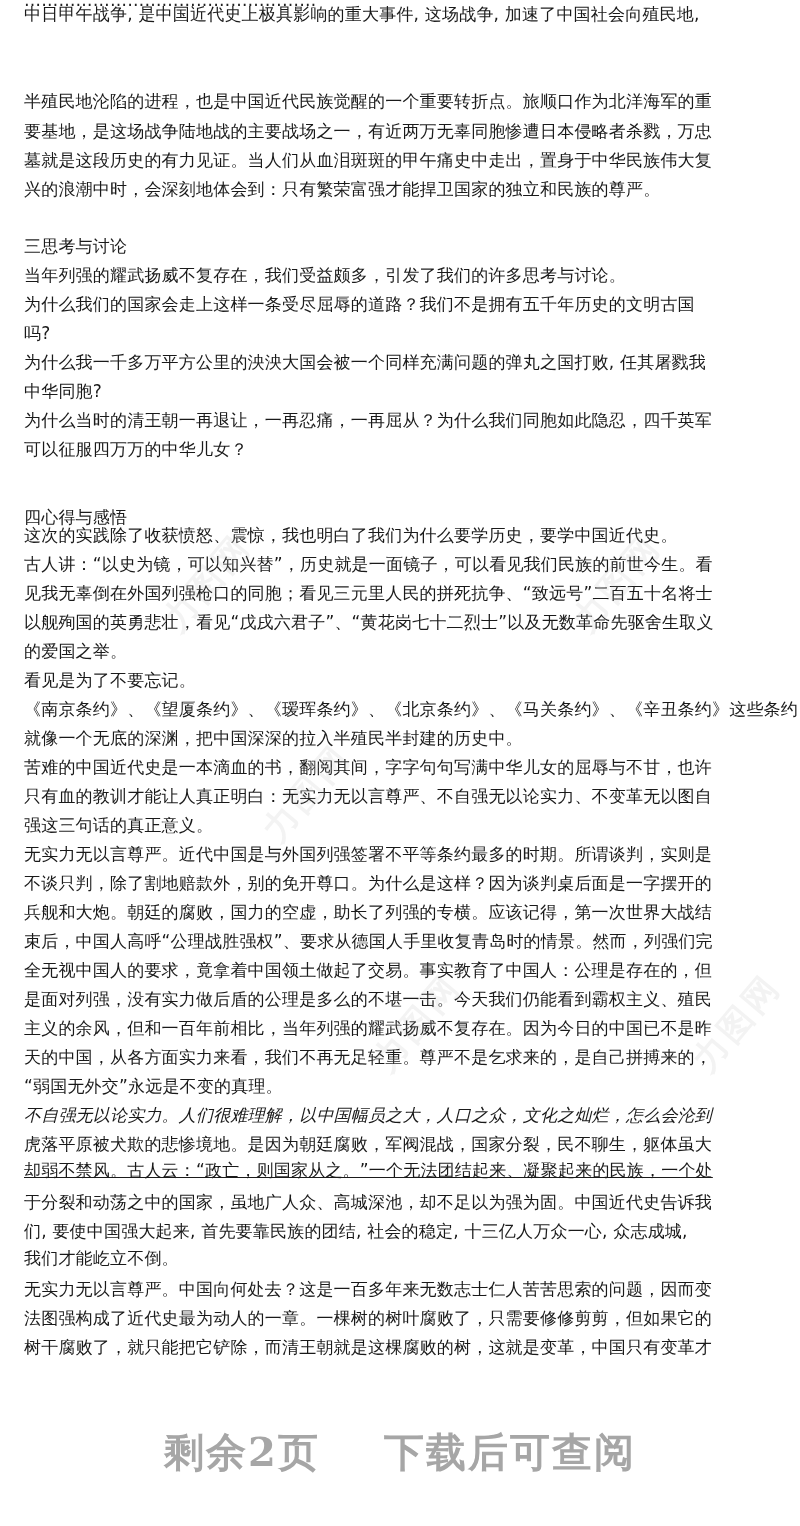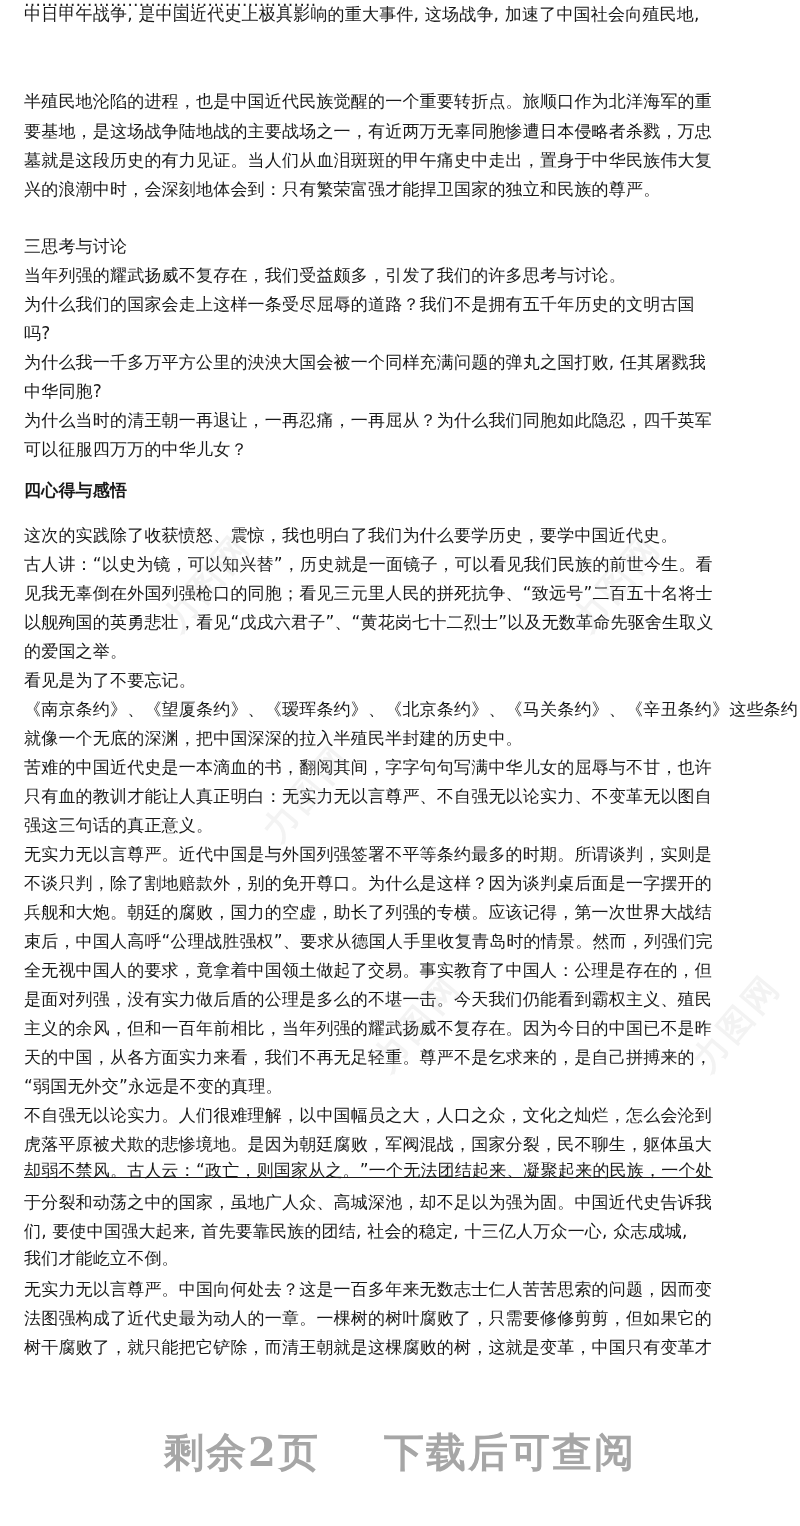--- a/index.html
+++ b/index.html
@@ -25,42 +25,42 @@
     <div class="line" style="top: 146px;">墓就是这段历史的有力见证。当人们从血泪斑斑的甲午痛史中走出，置身于中华民族伟大复</div>
     <div class="line" style="top: 175px;">兴的浪潮中时，会深刻地体会到：只有繁荣富强才能捍卫国家的独立和民族的尊严。</div>
     <div class="line" style="top: 232px;">三思考与讨论</div>
     <div class="line" style="top: 261px;">当年列强的耀武扬威不复存在，我们受益颇多，引发了我们的许多思考与讨论。</div>
     <div class="line" style="top: 290px;">为什么我们的国家会走上这样一条受尽屈辱的道路？我们不是拥有五千年历史的文明古国</div>
     <div class="line" style="top: 319px;">吗?</div>
     <div class="line" style="top: 348px;">为什么我一千多万平方公里的泱泱大国会被一个同样充满问题的弹丸之国打败, 任其屠戮我</div>
     <div class="line" style="top: 377px;">中华同胞?</div>
     <div class="line" style="top: 406px;">为什么当时的清王朝一再退让，一再忍痛，一再屈从？为什么我们同胞如此隐忍，四千英军</div>
     <div class="line" style="top: 435px;">可以征服四万万的中华儿女？</div>
-    <div class="line" style="top: 476px; font-weight: bold;">四心得与感悟</div>
+    <div class="line" style="top: 503px;">四心得与感悟</div>
     <div class="line" style="top: 521px;">这次的实践除了收获愤怒、震惊，我也明白了我们为什么要学历史，要学中国近代史。</div>
     <div class="line" style="top: 550px;">古人讲：“以史为镜，可以知兴替”，历史就是一面镜子，可以看见我们民族的前世今生。看</div>
     <div class="line" style="top: 579px;">见我无辜倒在外国列强枪口的同胞；看见三元里人民的拼死抗争、“致远号”二百五十名将士</div>
     <div class="line" style="top: 608px;">以舰殉国的英勇悲壮，看见“戊戌六君子”、“黄花岗七十二烈士”以及无数革命先驱舍生取义</div>
     <div class="line" style="top: 637px;">的爱国之举。</div>
     <div class="line" style="top: 666px;">看见是为了不要忘记。</div>
     <div class="line" style="top: 695px;">《南京条约》、《望厦条约》、《瑷珲条约》、《北京条约》、《马关条约》、《辛丑条约》这些条约</div>
     <div class="line" style="top: 724px;">就像一个无底的深渊，把中国深深的拉入半殖民半封建的历史中。</div>
     <div class="line" style="top: 753px;">苦难的中国近代史是一本滴血的书，翻阅其间，字字句句写满中华儿女的屈辱与不甘，也许</div>
     <div class="line" style="top: 782px;">只有血的教训才能让人真正明白：无实力无以言尊严、不自强无以论实力、不变革无以图自</div>
     <div class="line" style="top: 811px;">强这三句话的真正意义。</div>
     <div class="line" style="top: 840px;">无实力无以言尊严。近代中国是与外国列强签署不平等条约最多的时期。所谓谈判，实则是</div>
     <div class="line" style="top: 869px;">不谈只判，除了割地赔款外，别的免开尊口。为什么是这样？因为谈判桌后面是一字摆开的</div>
     <div class="line" style="top: 898px;">兵舰和大炮。朝廷的腐败，国力的空虚，助长了列强的专横。应该记得，第一次世界大战结</div>
     <div class="line" style="top: 927px;">束后，中国人高呼“公理战胜强权”、要求从德国人手里收复青岛时的情景。然而，列强们完</div>
     <div class="line" style="top: 956px;">全无视中国人的要求，竟拿着中国领土做起了交易。事实教育了中国人：公理是存在的，但</div>
     <div class="line" style="top: 985px;">是面对列强，没有实力做后盾的公理是多么的不堪一击。今天我们仍能看到霸权主义、殖民</div>
     <div class="line" style="top: 1014px;">主义的余风，但和一百年前相比，当年列强的耀武扬威不复存在。因为今日的中国已不是昨</div>
     <div class="line" style="top: 1043px;">天的中国，从各方面实力来看，我们不再无足轻重。尊严不是乞求来的，是自己拼搏来的，</div>
     <div class="line" style="top: 1072px;">“弱国无外交”永远是不变的真理。</div>
-    <div class="line" style="top: 1101px;">不自强无以论实力。人们很难理解，以中国幅员之大，人口之众，文化之灿烂，怎么会沦到</div>
+    <div class="line" style="top: 1101px; font-style: italic;">不自强无以论实力。人们很难理解，以中国幅员之大，人口之众，文化之灿烂，怎么会沦到</div>
     <div class="line" style="top: 1130px;">虎落平原被犬欺的悲惨境地。是因为朝廷腐败，军阀混战，国家分裂，民不聊生，躯体虽大</div>
     <div class="line" style="top: 1156px; text-decoration: underline;">却弱不禁风。古人云：“政亡，则国家从之。”一个无法团结起来、凝聚起来的民族，一个处</div>
     <div class="line" style="top: 1188px;">于分裂和动荡之中的国家，虽地广人众、高城深池，却不足以为强为固。中国近代史告诉我</div>
     <div class="line" style="top: 1217px;">们, 要使中国强大起来, 首先要靠民族的团结, 社会的稳定, 十三亿人万众一心, 众志成城,</div>
     <div class="line" style="top: 1246px; font-family: Liberation Mono, monospace;">我们才能屹立不倒。</div>
     <div class="line" style="top: 1275px;">无实力无以言尊严。中国向何处去？这是一百多年来无数志士仁人苦苦思索的问题，因而变</div>
     <div class="line" style="top: 1304px;">法图强构成了近代史最为动人的一章。一棵树的树叶腐败了，只需要修修剪剪，但如果它的</div>
     <div class="line" style="top: 1333px;">树干腐败了，就只能把它铲除，而清王朝就是这棵腐败的树，这就是变革，中国只有变革才</div>
   </div>
 

